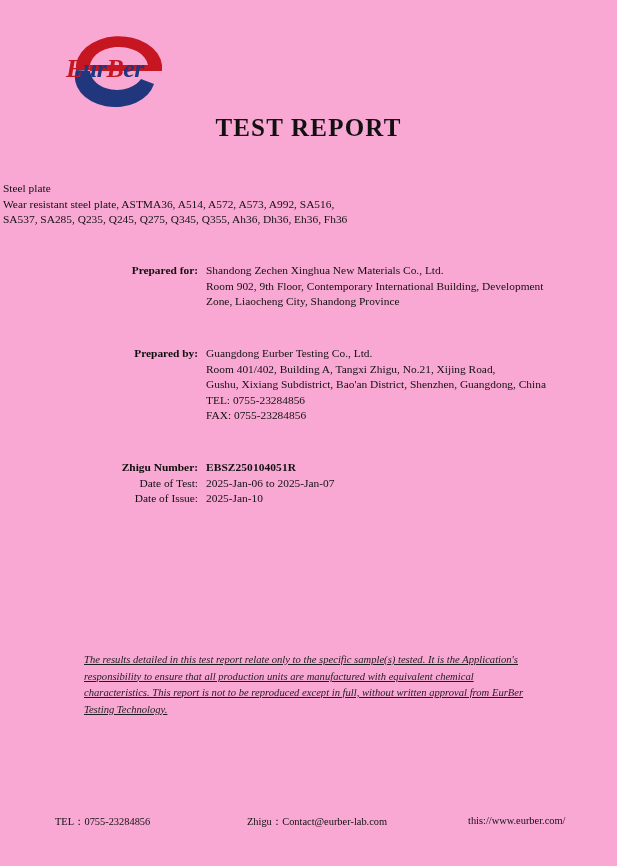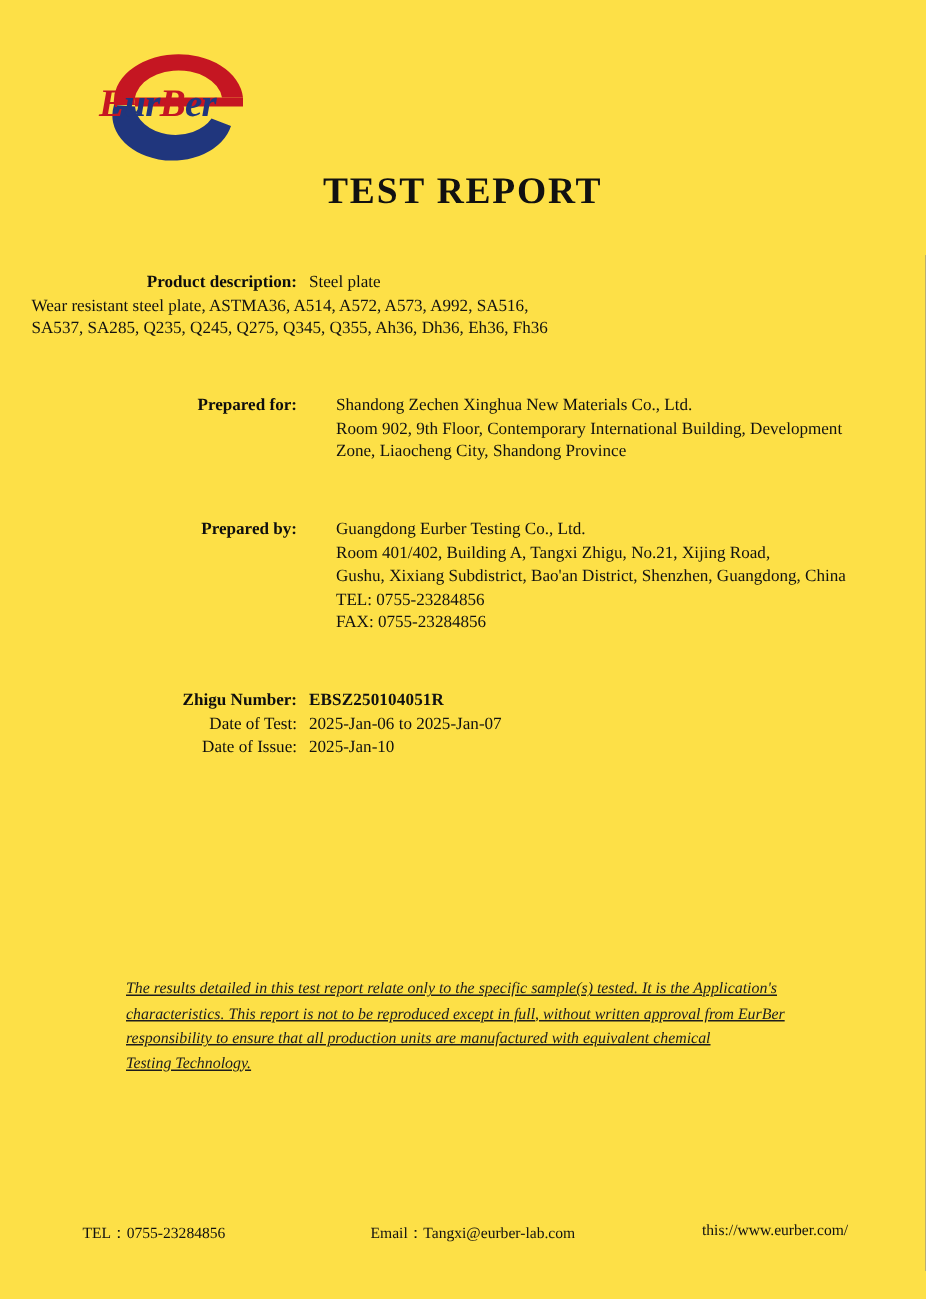--- a/index.html
+++ b/index.html
@@ -8,21 +8,21 @@
     padding: 0;
     background: #8a8a8a;
   }
   body {
     font-family: "Liberation Serif", "DejaVu Serif", serif;
   }
   .page {
     position: relative;
     width: 617px;
     height: 866px;
-    background: #fde047;
+    background: #f9a8d4;
     overflow: hidden;
     box-sizing: border-box;
   }
 
   
   .logo-wrap {
     position: absolute;
     left: 66px;
     top: 34px;
     width: 112px;
@@ -81,21 +81,21 @@
     color: #0e0e0e;
     flex: none;
     white-space: nowrap;
   }
   .val {
     font-size: 11.4px;
     color: #111111;
     flex: 1;
     padding-left: 3px;
   }
-  .val .ln { display: block; white-space: nowrap; margin-left: 18px; }
+  .val .ln { display: block; white-space: nowrap; }
   .lbl.narrow { font-weight: normal; }
 
   .block-product { top: 181px; }
   .block-for     { top: 263px; }
   .block-by      { top: 346px; }
   .block-report  { top: 460px; }
 
   .rep-num { font-weight: bold; letter-spacing: 0.1px; }
 
   
@@ -150,21 +150,20 @@
     </svg>
     <div class="logo-text">
       <span class="lt-red">E</span><span class="lt-blue">ur</span><span class="lt-red">B</span><span class="lt-blue">er</span>
     </div>
   </div>
 
   <div class="title">TEST REPORT</div>
 
   <div class="block block-product">
     <div class="row">
-      <div class="lbl">Product description:</div>
       <div class="val">Steel plate</div>
     </div>
     <div class="row">
       <div class="val">
         <span class="ln">Wear resistant steel plate, ASTMA36, A514, A572, A573, A992, SA516,</span>
         <span class="ln">SA537, SA285, Q235, Q245, Q275, Q345, Q355, Ah36, Dh36, Eh36, Fh36</span>
       </div>
     </div>
   </div>
 
@@ -216,24 +215,24 @@
     
     
     
 
     
     
   </div>
 
   <div class="disclaimer">
     <span class="ln">The results detailed in this test report relate only to the specific sample(s) tested. It is the Application's</span>
+    <span class="ln">responsibility to ensure that all production units are manufactured with equivalent chemical</span>
     <span class="ln">characteristics. This report is not to be reproduced except in full, without written approval from EurBer</span>
-    <span class="ln">responsibility to ensure that all production units are manufactured with equivalent chemical</span>
     <span class="ln">Testing Technology.</span>
   </div>
 
   <div class="footer">
     <span class="f-tel">TEL：0755-23284856</span>
-    <span class="f-email">Email：Tangxi@eurber-lab.com</span>
+    <span class="f-email">Zhigu：Contact@eurber-lab.com</span>
     <span class="f-url">this://www.eurber.com/</span>
   </div>
 
 </div>
 
 </body></html>

